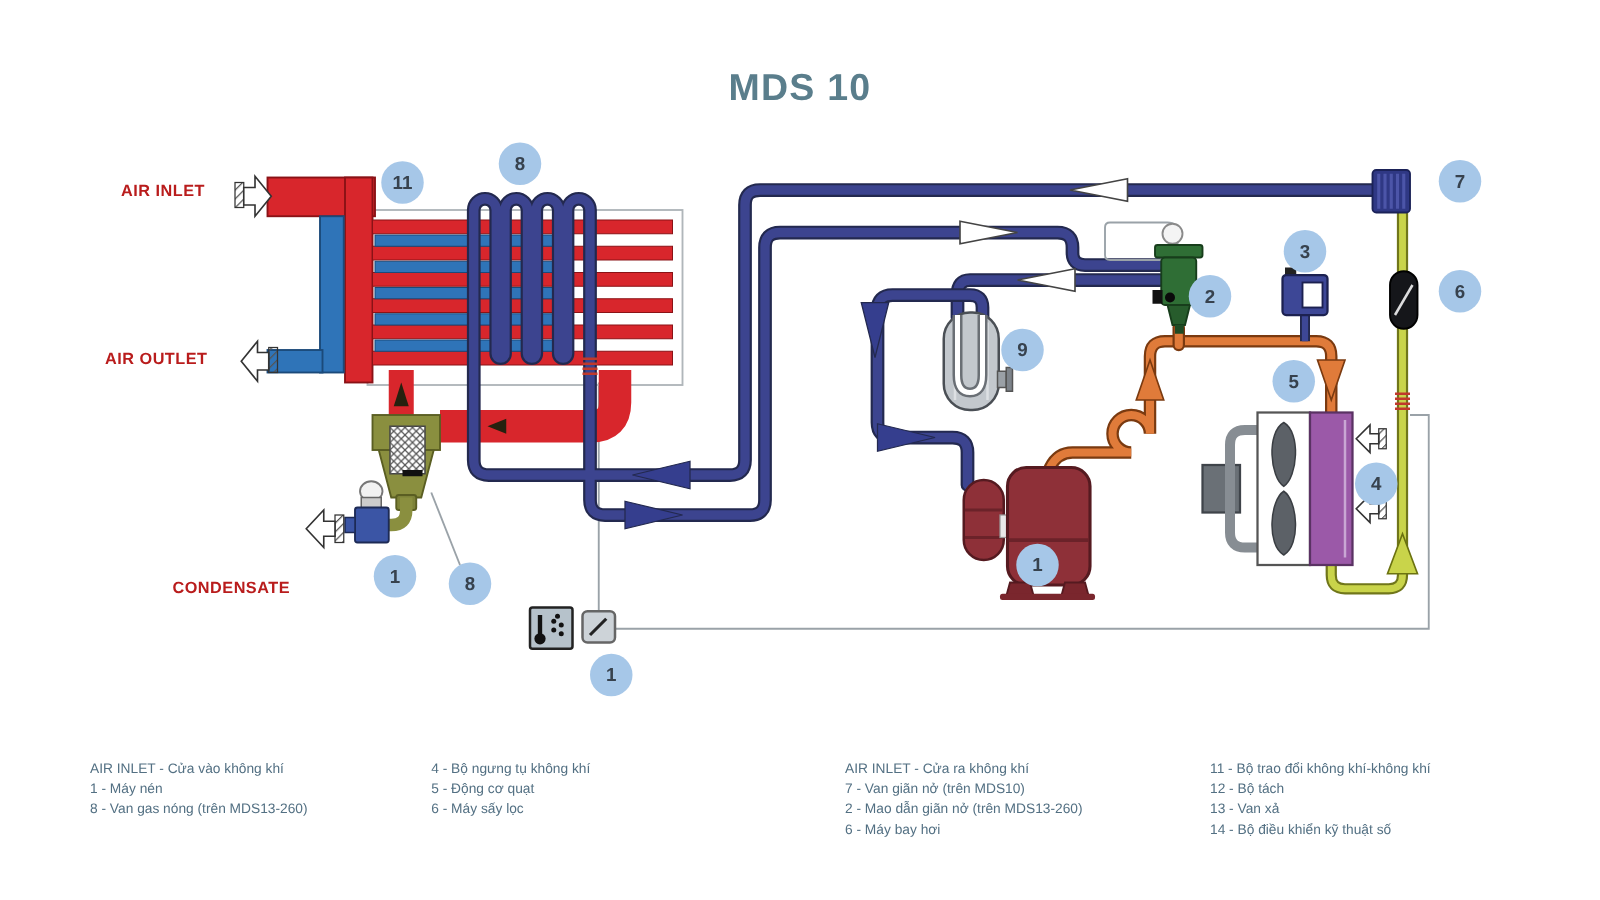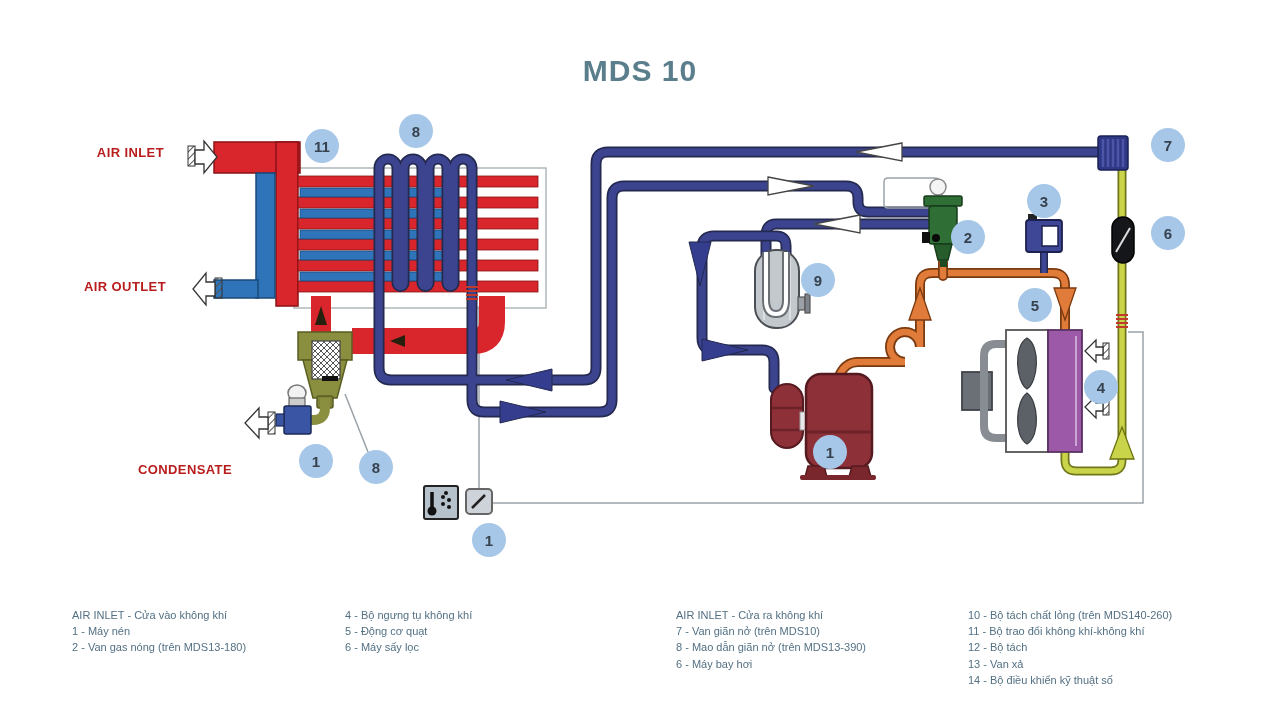--- a/index.html
+++ b/index.html
@@ -274,33 +274,32 @@
   <div class="badge" style="left:399px;top:114px;">8</div>
   <div class="badge" style="left:801px;top:263px;">9</div>
   <div class="badge" style="left:305px;top:129px;">11</div>
   <div class="badge" style="left:359px;top:450px;">8</div>
   <div class="badge" style="left:299px;top:444px;">1</div>
   <div class="badge" style="left:472px;top:523px;">1</div>
 
   <div id="legend-col1" class="legend-col">
     <div>AIR INLET - Cửa vào không khí</div>
     <div>1 - Máy nén</div>
-    <div>2 - Van gas nóng (trên MDS13-180)</div>
+    <div>8 - Van gas nóng (trên MDS13-260)</div>
   </div>
   <div id="legend-col2" class="legend-col">
     <div>4 - Bộ ngưng tụ không khí</div>
     <div>5 - Động cơ quạt</div>
     <div>6 - Máy sấy lọc</div>
   </div>
   <div id="legend-col3" class="legend-col">
     <div>AIR INLET - Cửa ra không khí</div>
     <div>7 - Van giãn nở (trên MDS10)</div>
-    <div>8 - Mao dẫn giãn nở (trên MDS13-390)</div>
+    <div>2 - Mao dẫn giãn nở (trên MDS13-260)</div>
     <div>6 - Máy bay hơi</div>
   </div>
   <div id="legend-col4" class="legend-col">
-    <div>10 - Bộ tách chất lỏng (trên MDS140-260)</div>
     <div>11 - Bộ trao đổi không khí-không khí</div>
     <div>12 - Bộ tách</div>
     <div>13 - Van xả</div>
     <div>14 - Bộ điều khiển kỹ thuật số</div>
   </div>
 </div>
 
 </body></html>

